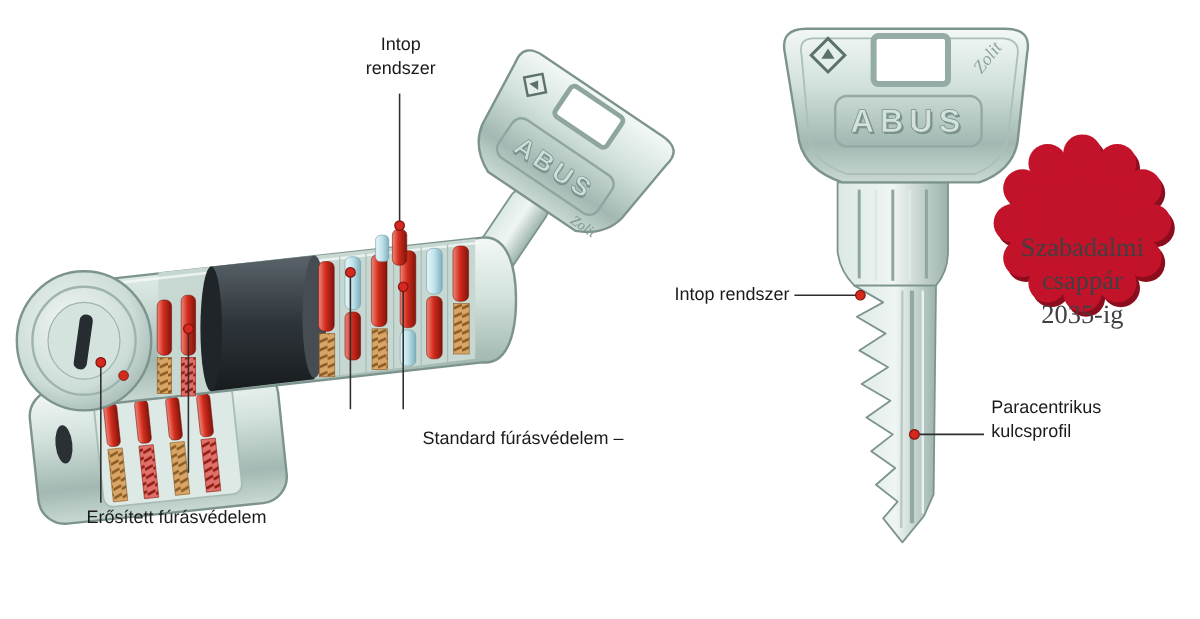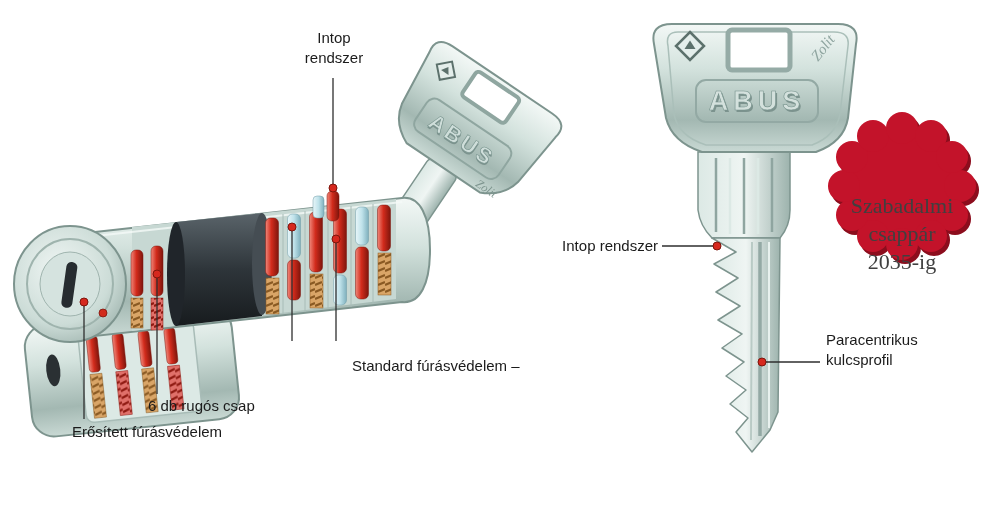--- a/index.html
+++ b/index.html
@@ -233,21 +233,20 @@
 
   <div class="label center" style="left:274px; top:28px; width:120px">
     <div>Intop</div>
     <div>rendszer</div>
   </div>
 
   <div class="label" style="left:352px; top:356px; width:340px">
     <div>Standard fúrásvédelem –</div>
   </div>
 
-  <div class="label" style="left:148px; top:396px">6 db rugós csap</div>
 
   <div class="label right" style="left:520px; top:236px; width:138px">Intop rendszer</div>
 
   <div class="label" style="left:72px; top:422px">Erősített fúrásvédelem</div>
 
   <div class="label" style="left:826px; top:330px">
     <div>Paracentrikus</div>
     <div>kulcsprofil</div>
   </div>
 

